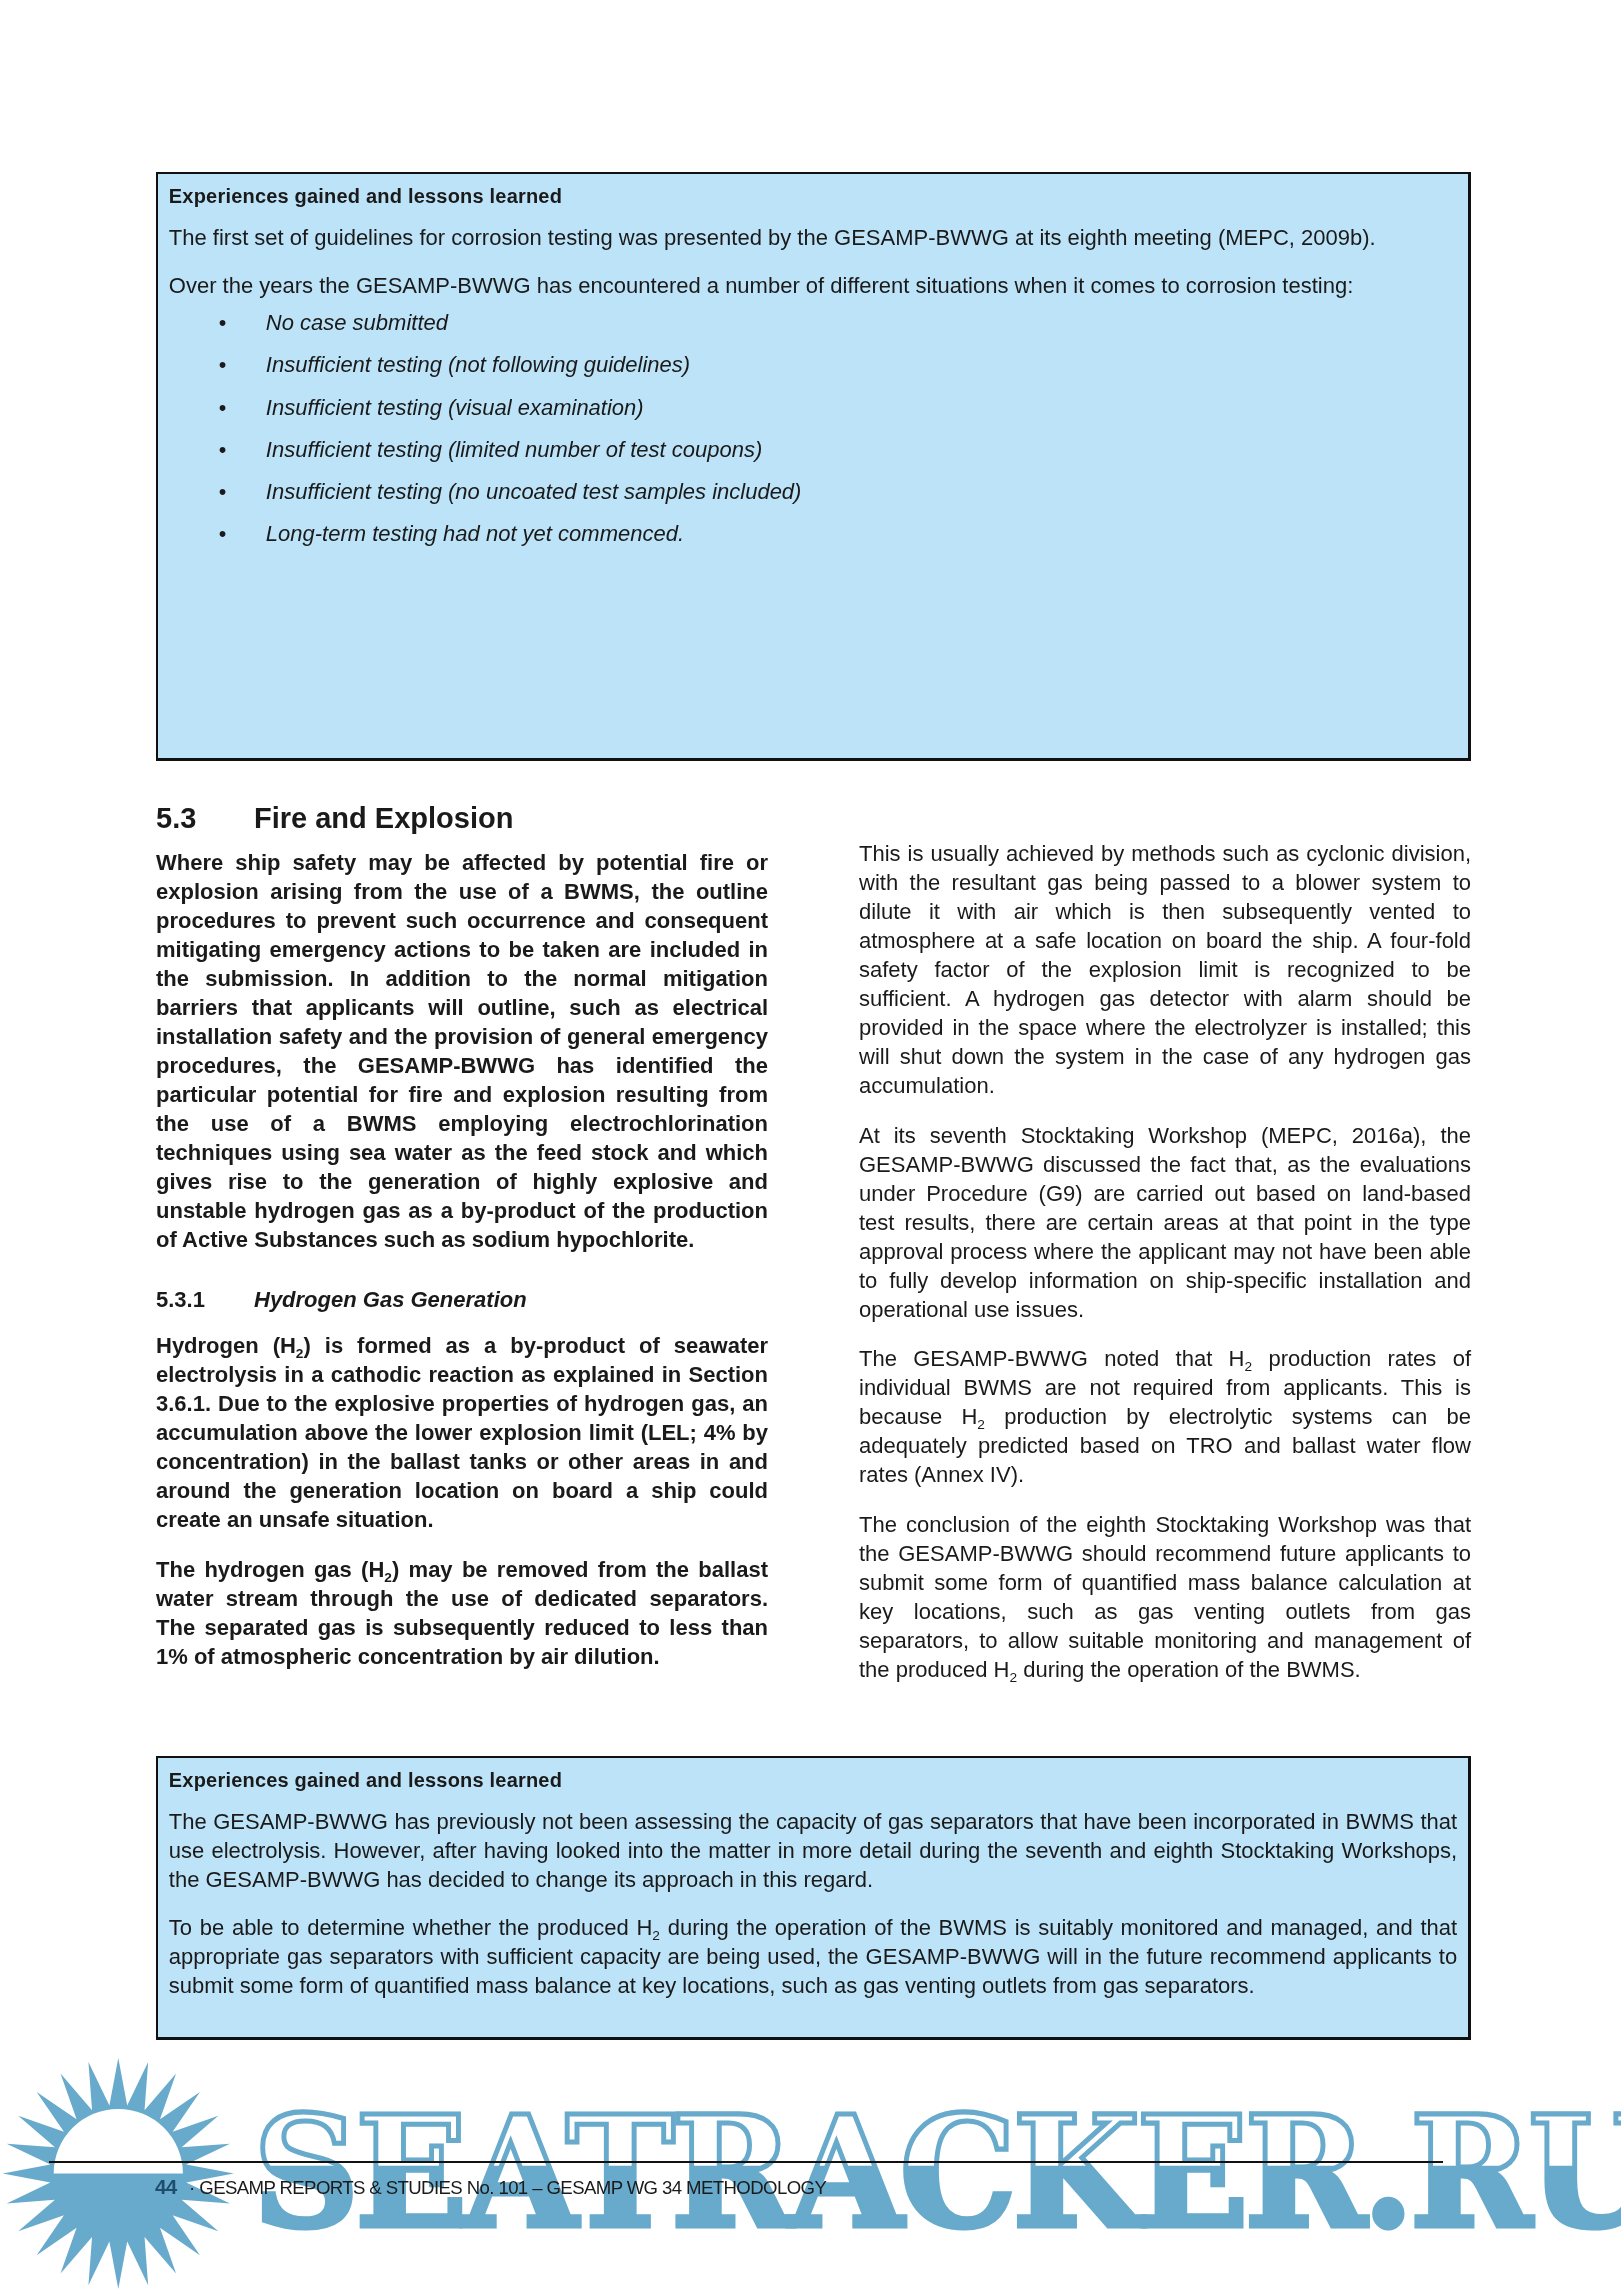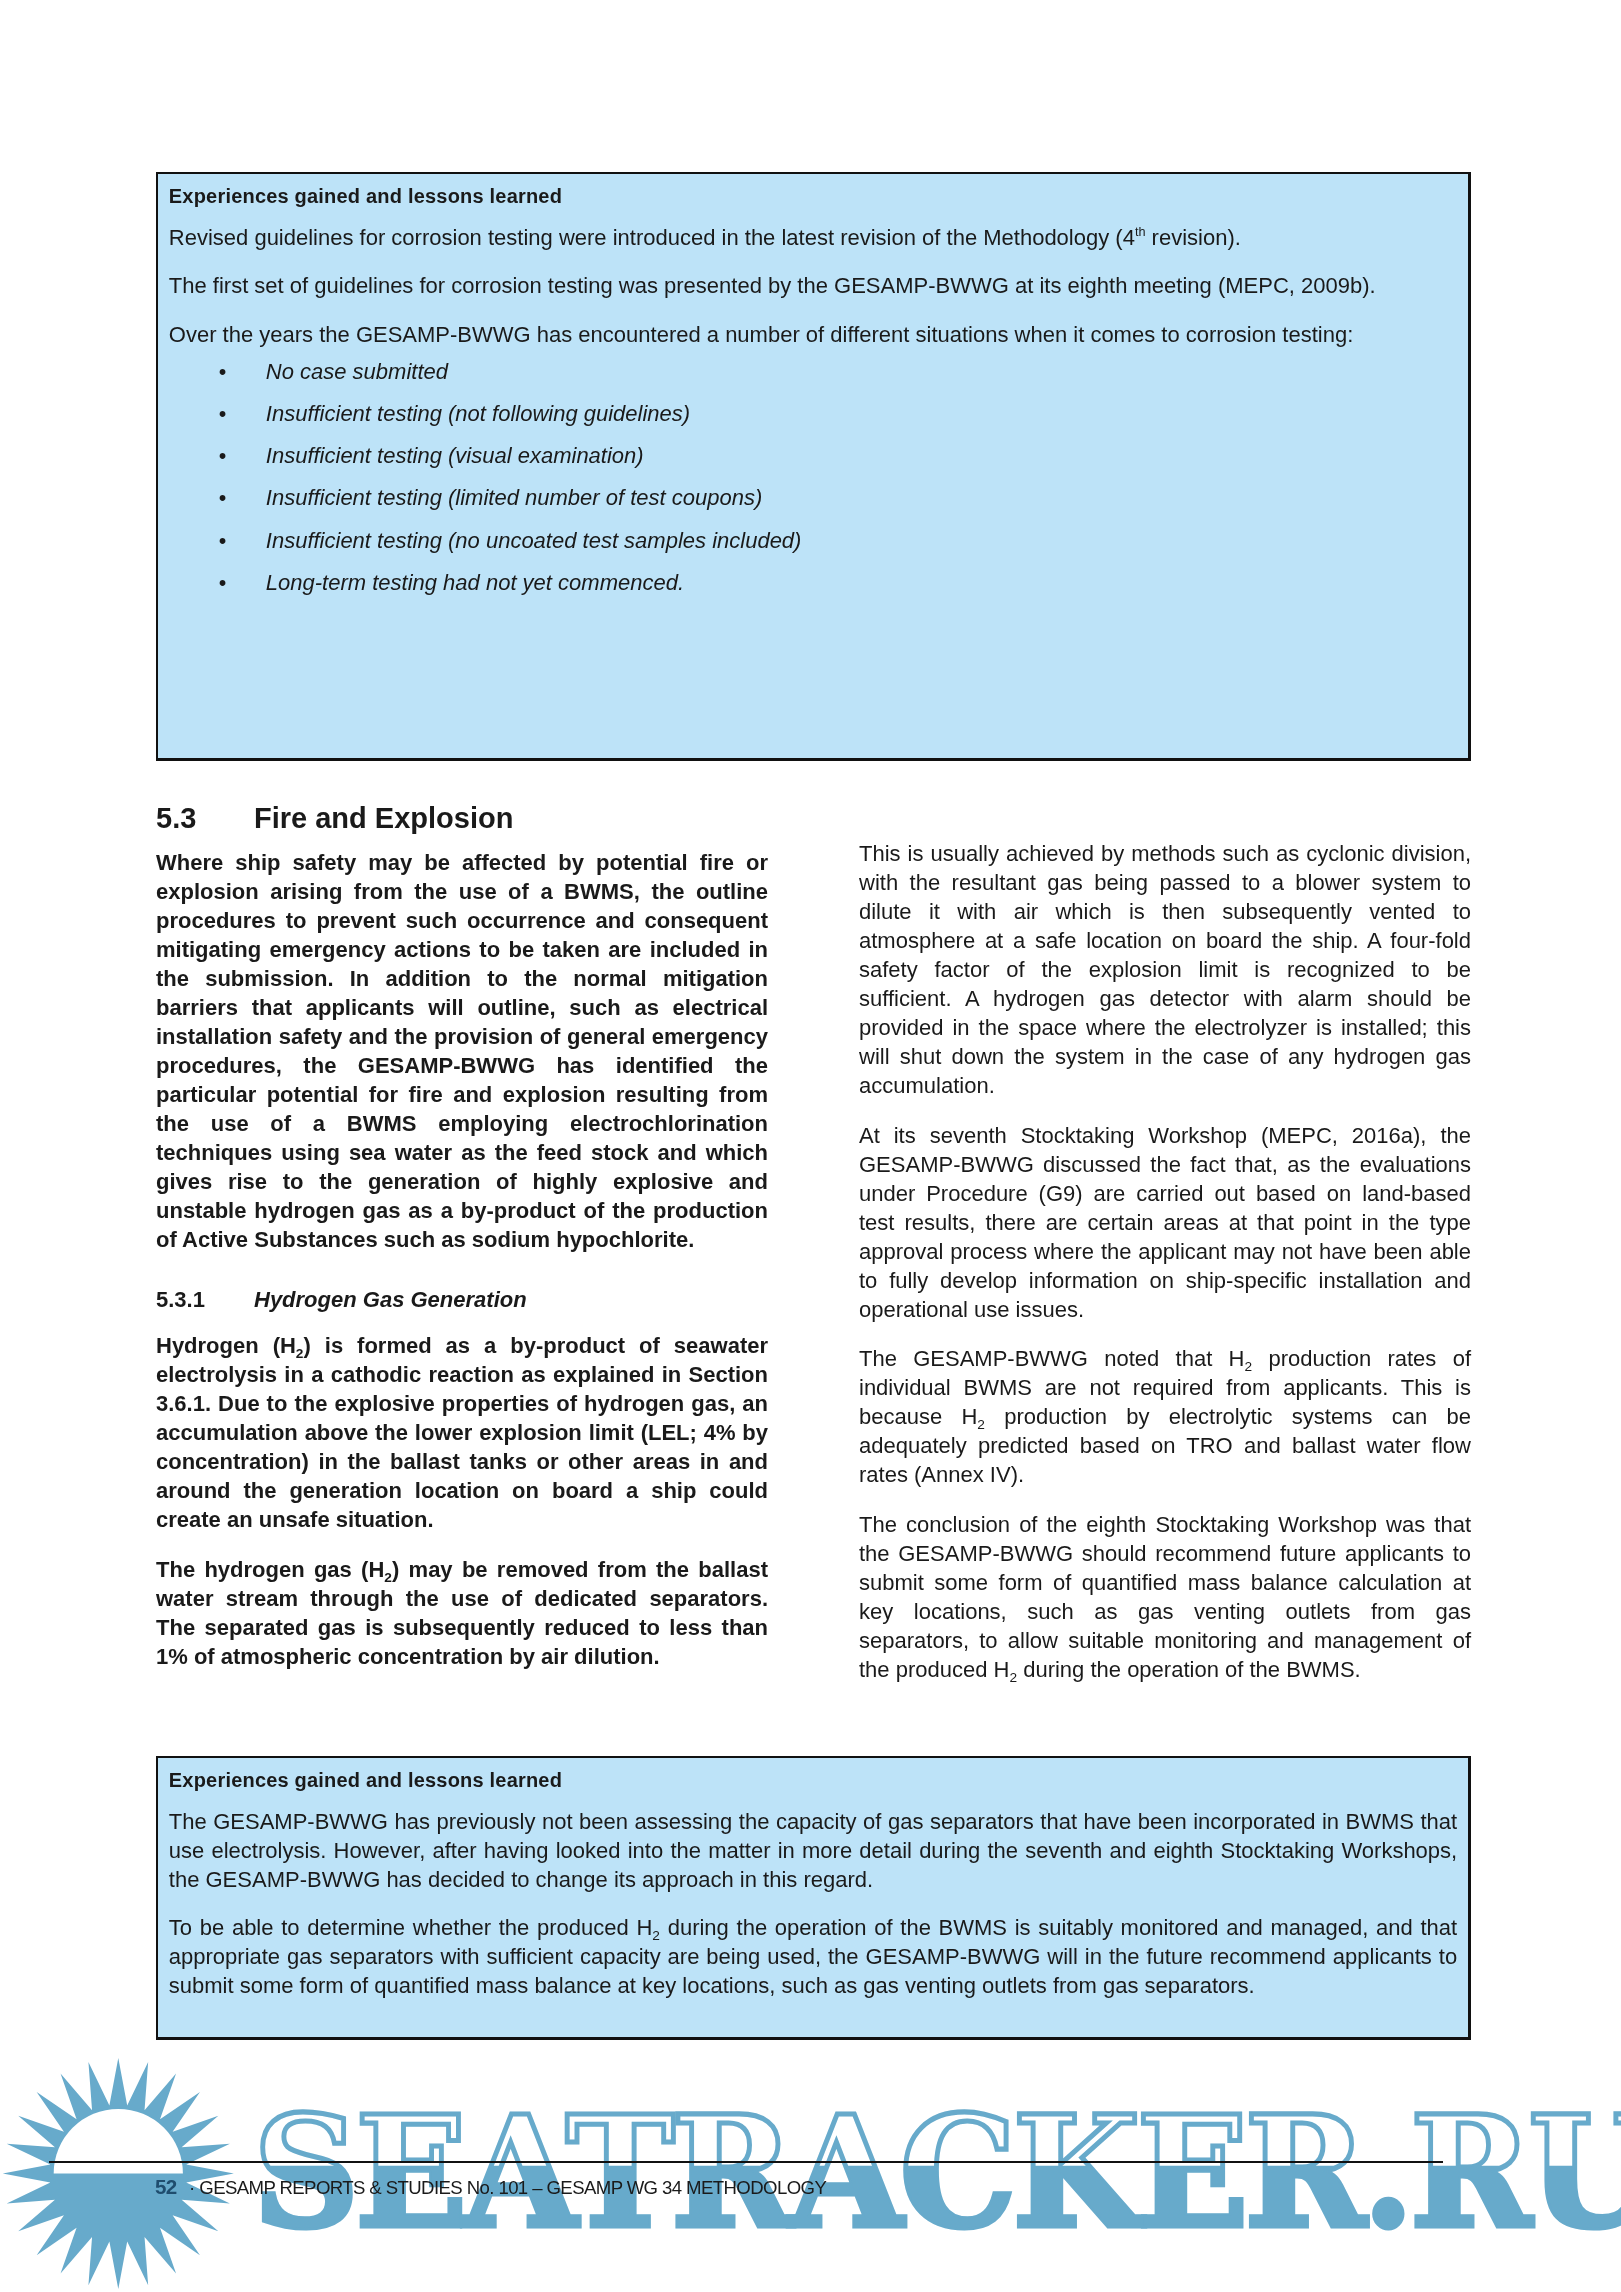--- a/index.html
+++ b/index.html
@@ -51,21 +51,20 @@
     font-family: "DejaVu Serif", serif; font-weight: bold; font-size: 147px; line-height: 137px;
     color: #67aacb; letter-spacing: -3.9px; transform: scaleY(1.05);
     clip-path: inset(46% 0 0 0);
   }
 </style>
 </head>
 <body>
 
 <div class="box box1">
   <h4>Experiences gained and lessons learned</h4>
-  <p><span>Revised guidelines for corrosion testing were introduced in the latest revision of the Methodology (4</span><sup>th</sup><span> revision).</span></p>
   <p>The first set of guidelines for corrosion testing was presented by the GESAMP-BWWG at its eighth meeting (MEPC, 2009b).</p>
   <p>Over the years the GESAMP-BWWG has encountered a number of different situations when it comes to corrosion testing:</p>
   <ul>
     <li><span class="bullet">•</span><span>No case submitted</span></li>
     <li><span class="bullet">•</span><span>Insufficient testing (not following guidelines)</span></li>
     <li><span class="bullet">•</span><span>Insufficient testing (visual examination)</span></li>
     <li><span class="bullet">•</span><span>Insufficient testing (limited number of test coupons)</span></li>
     <li><span class="bullet">•</span><span>Insufficient testing (no uncoated test samples included)</span></li>
     <li><span class="bullet">•</span><span>Long-term testing had not yet commenced.</span></li>
   </ul>
@@ -102,17 +101,17 @@
   <g id="sun" transform="translate(120,118)">
       <polygon points="0.0,-118.0 9.1,-69.4 30.5,-114.0 26.8,-64.7 59.0,-102.2 42.6,-55.5 83.4,-83.4 55.5,-42.6 102.2,-59.0 64.7,-26.8 114.0,-30.5 69.4,-9.1 118.0,0.0 69.4,9.1 114.0,30.5 64.7,26.8 102.2,59.0 55.5,42.6 83.4,83.4 42.6,55.5 59.0,102.2 26.8,64.7 30.5,114.0 9.1,69.4 0.0,118.0 -9.1,69.4 -30.5,114.0 -26.8,64.7 -59.0,102.2 -42.6,55.5 -83.4,83.4 -55.5,42.6 -102.2,59.0 -64.7,26.8 -114.0,30.5 -69.4,9.1 -118.0,0.0 -69.4,-9.1 -114.0,-30.5 -64.7,-26.8 -102.2,-59.0 -55.5,-42.6 -83.4,-83.4 -42.6,-55.5 -59.0,-102.2 -26.8,-64.7 -30.5,-114.0 -9.1,-69.4" fill="#67aacb"></polygon>
       <path d="M -66 0 A 66 66 0 0 1 66 0 Z" transform="translate(0,0)" fill="#ffffff"></path>
     </g>
 </svg>
 <div class="wm-text">SEATRACKER.RU</div>
 <div class="wm-fill">SEATRACKER.RU</div>
 
 <div class="footer-rule"></div>
 <div class="footer-text">
-  <span class="pg">52</span>
+  <span class="pg">44</span>
   <span>·</span>
   <span>GESAMP REPORTS &amp; STUDIES No. 101 – GESAMP WG 34 METHODOLOGY</span>
 </div>
 
 
 </body></html>

